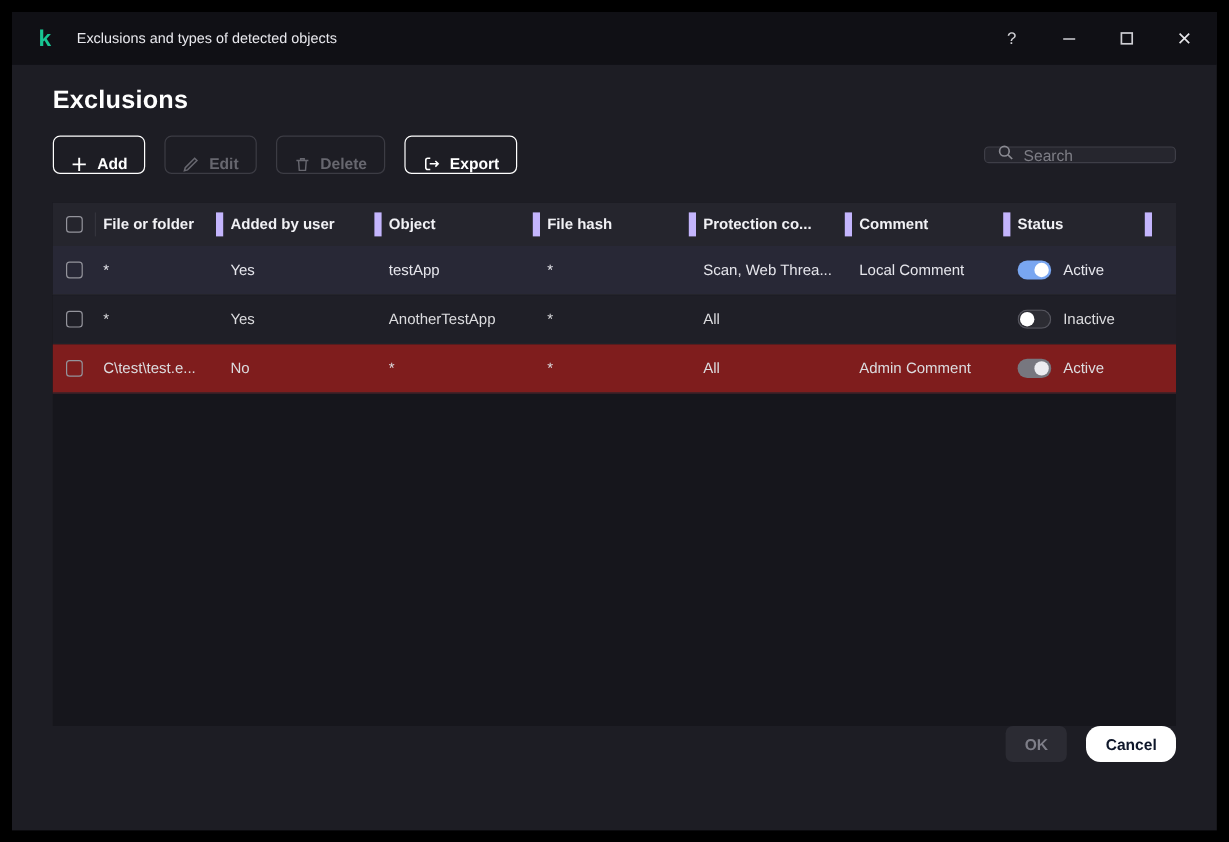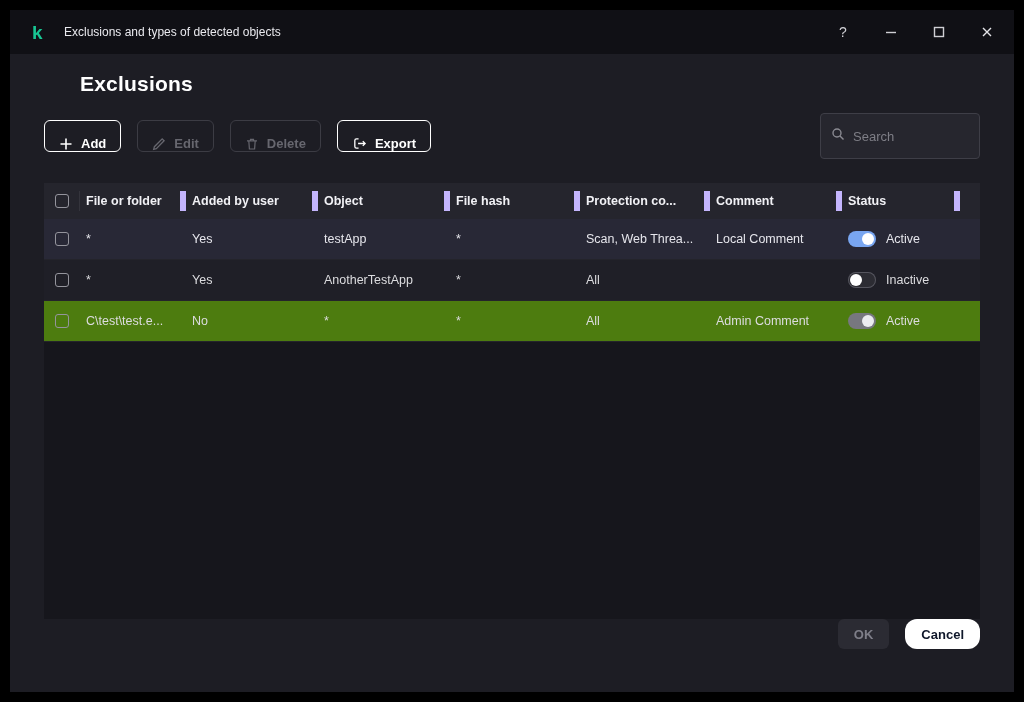--- a/index.html
+++ b/index.html
@@ -13,30 +13,30 @@
     padding:0 14px 0 22px; }
   .logo { color:#18c693; font-weight:800; font-size:19px; line-height:1; width:18px; }
   .tb-title { margin-left:14px; font-size:12px; color:#e9e9ee; }
   .tb-controls { margin-left:auto; display:flex; align-items:center; gap:22px; }
   .tb-btn { width:26px; height:26px; display:flex; align-items:center; justify-content:center;
     color:#cfcfd4; font-size:14px; cursor:default; }
   .tb-btn svg { display:block; }
 
   
   .content { padding:0 34px; position:relative; }
-  .page-title { margin-top:18px; font-size:21px; font-weight:700; color:#fff; letter-spacing:.2px;margin-left:36px; }
+  .page-title { margin-top:18px; font-size:21px; font-weight:700; color:#fff; letter-spacing:.2px; }
 
   .toolbar { margin-top:17px; display:flex; align-items:center; gap:16px; }
   .btn { height:32px; padding:0 14px; border-radius:6px; border:1px solid #fff;
     background:transparent; color:#fff; font-size:13px; font-weight:600;
     display:inline-flex; align-items:flex-end; gap:8px; }
   .btn.disabled { border-color:#3c3c44; color:#67676f; }
   .btn svg { display:block; }
 
-  .search { margin-left:auto; width:160px; height:46px; background:#26262e;
+  .search { margin-left:auto; width:160px; height:14px; background:#26262e;
     border:1px solid #3e3e47; border-radius:4px; display:flex; align-items:center;
     padding:0 10px; gap:8px; }
   .search input { flex:1; min-width:0; background:transparent; border:0; outline:0;
     color:#d8d8dc; font-size:13px; font-family:"Liberation Sans", sans-serif; }
   .search input::placeholder { color:#7e7e86; }
 
   
   .table { --cols: 36px 106px 132px 132px 130px 130px 132px 118px 1fr;
     margin-top:24px; height:436px; background:#16161c; display:flex; flex-direction:column; }
   .thead { display:grid; grid-template-columns:var(--cols); height:36px; background:#25252d;
@@ -46,21 +46,21 @@
     border-right:6px solid #c4b5fd; }
   .thead .cell:last-child { border-right:0; }
   .cell-check { display:flex; align-items:center; justify-content:center; border-right:1px solid #34343c; height:20px; }
   .checkbox { width:14px; height:14px; border:1.5px solid #94949c; border-radius:3px; background:transparent; }
   .row .cell-check { border-right:0; height:auto; }
 
   .row { display:grid; grid-template-columns:var(--cols); height:41px; align-items:center;
     font-size:12.5px; color:#dcdcdf; border-bottom:1px solid #24242b; }
   .tbody .row:nth-child(1) { background:#282836; color:#e6e6ec; }
   .tbody .row:nth-child(2) { background:#1f1f27; }
-  .tbody .row:nth-child(3) { background:#4d7c0f; }
+  .tbody .row:nth-child(3) { background:#7f1d1d; }
   .row .cell { padding:0 6px; white-space:nowrap; overflow:hidden; }
   .cell-status { display:flex; align-items:center; gap:10px; padding:0 6px; }
 
   .toggle { width:28px; height:16px; border-radius:8px; position:relative;
     background:#3c3c44; flex:0 0 auto; }
   .toggle::after { content:""; position:absolute; top:2px; left:2px; width:12px; height:12px;
     border-radius:50%; background:#fff; }
   .toggle.off { background:#2c2c33; box-shadow:inset 0 0 0 1px #55555e; }
   .toggle.on-blue { background:#79a6f1; }
   .toggle.on-blue::after { left:auto; right:2px; }

